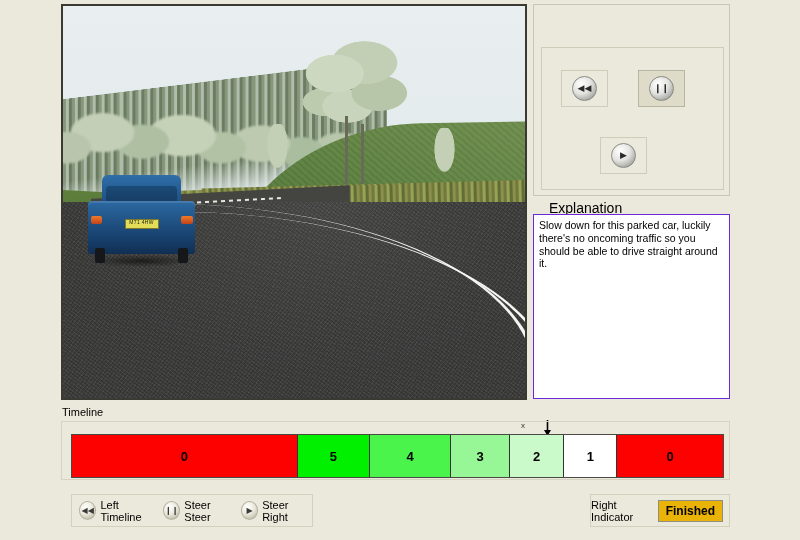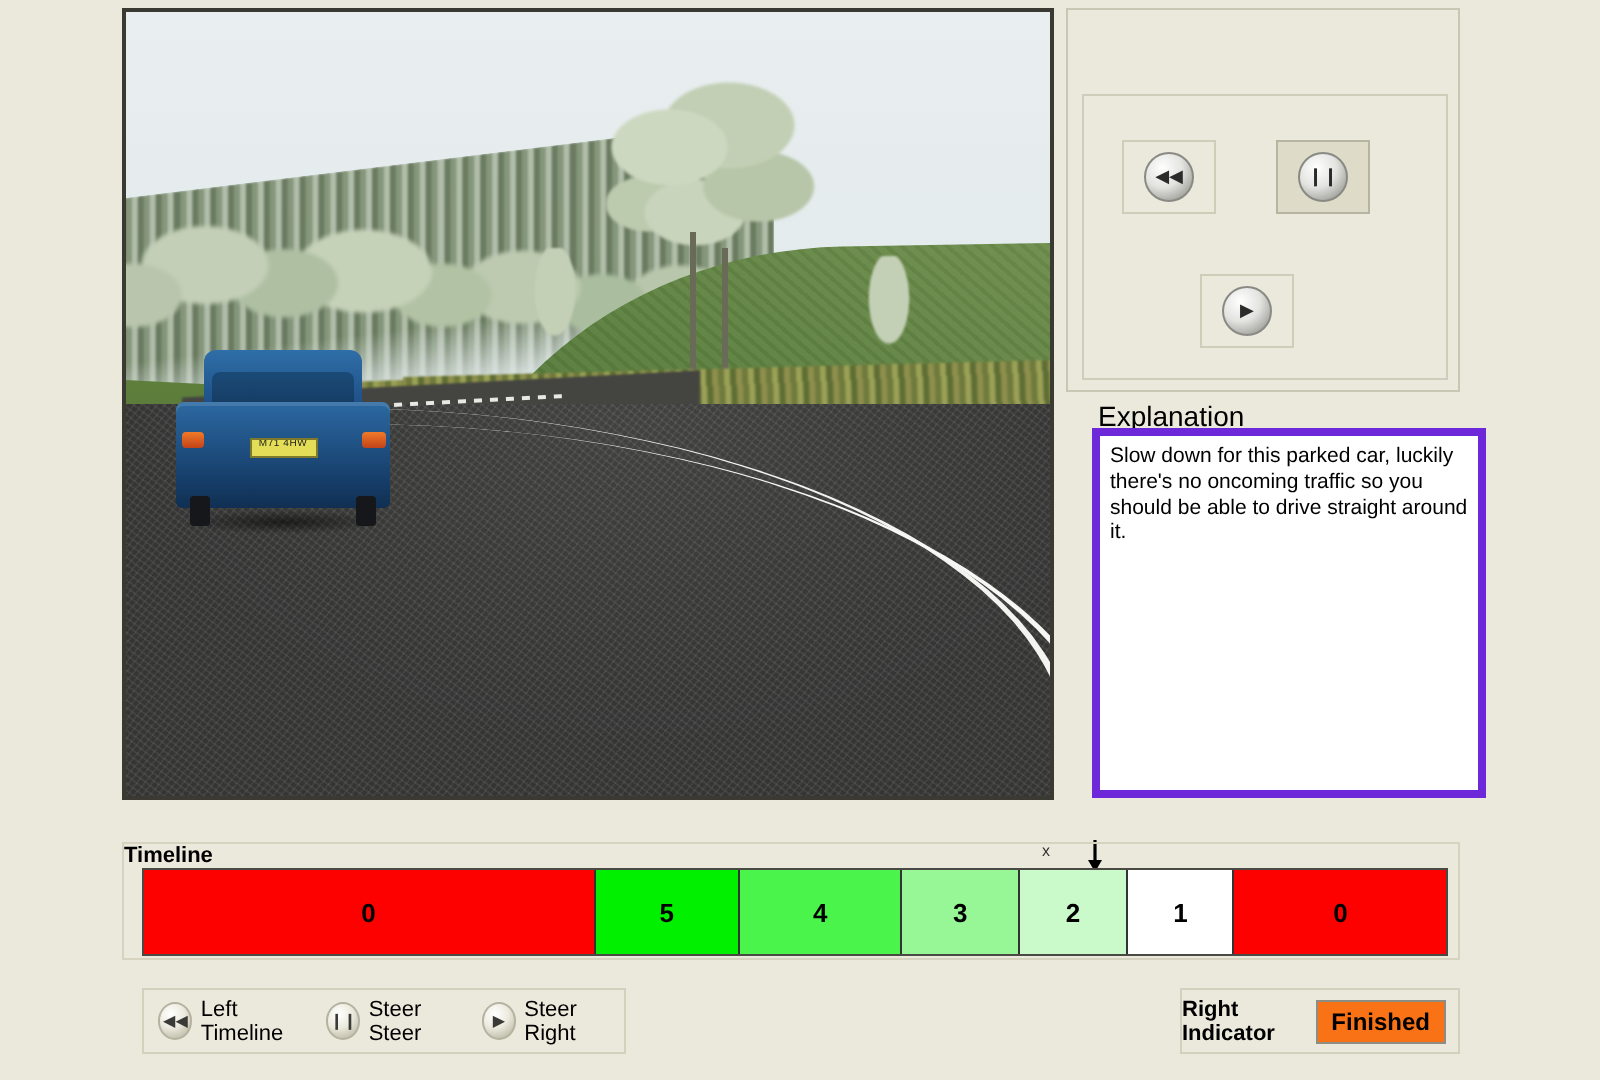--- a/index.html
+++ b/index.html
@@ -315,38 +315,37 @@
   .glyph-rewind, .glyph-play, .glyph-pause { display: block; }
 
   #explanation-label {
     position: absolute;
     left: 533px; top: 200px;
     font-size: 14px;
     margin-left: 16px;
   }
   #explanation-box {
     position: absolute;
-    left: 546px; top: 214px;
+    left: 533px; top: 214px;
     width: 197px; height: 185px;
     background: #fff;
-    border: 4px solid #6d28d9;
+    border: 1px solid #6d28d9;
     box-sizing: border-box;
     padding: 4px 5px;
     font-size: 10.5px;
     line-height: 1.22;
     overflow: hidden;
   }
 
   
   #timeline-label {
     position: absolute;
     left: 62px; top: 406px;
     font-size: 11px;
-    font-weight: bold;
-    margin-top: 16px;
+    font-weight: normal;
   }
   #timeline-panel {
     position: absolute;
     left: 61px; top: 421px;
     width: 669px; height: 59px;
     border: 1px solid #d6d3c1;
     box-sizing: border-box;
   }
   #timeline-track {
     position: absolute;
@@ -417,23 +416,23 @@
     left: 590px; top: 494px;
     width: 140px; height: 33px;
     border: 1px solid #d3d0be;
     box-sizing: border-box;
     display: flex;
     align-items: center;
     justify-content: flex-end;
     gap: 6px;
     padding-right: 6px;
   }
-  #right-indicator-label { font-size: 11px; font-weight: bold; }
+  #right-indicator-label { font-size: 11px; }
   #finished-button {
-    background: #f97316;
+    background: #eab308;
     border: 1px solid #8d8d83;
     padding: 3px 7px;
     font-size: 12px;
     font-weight: bold;
     cursor: pointer;
   }
 </style>
 </head>
 <body>
 

